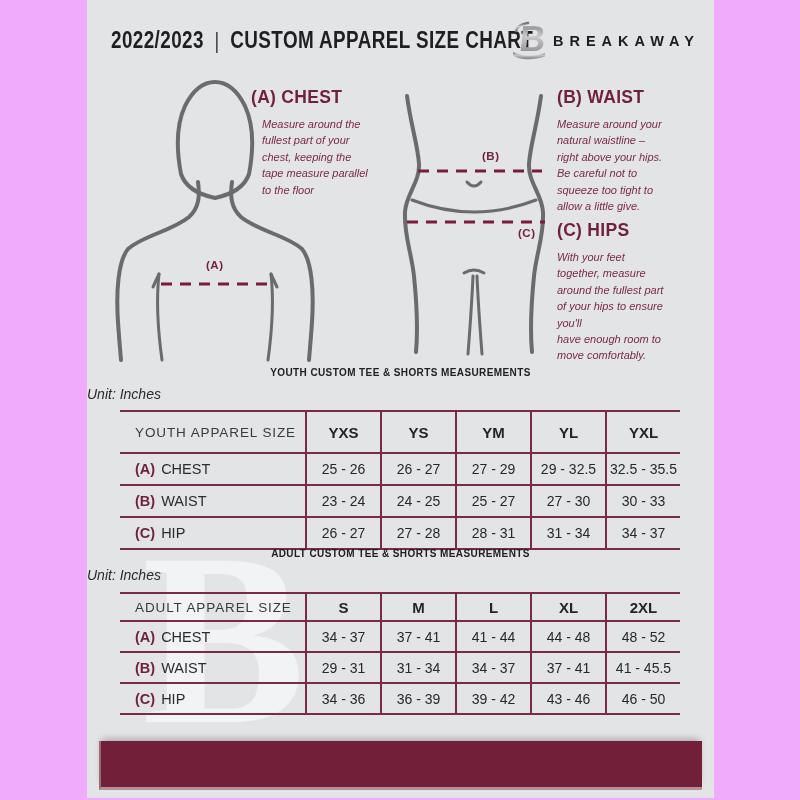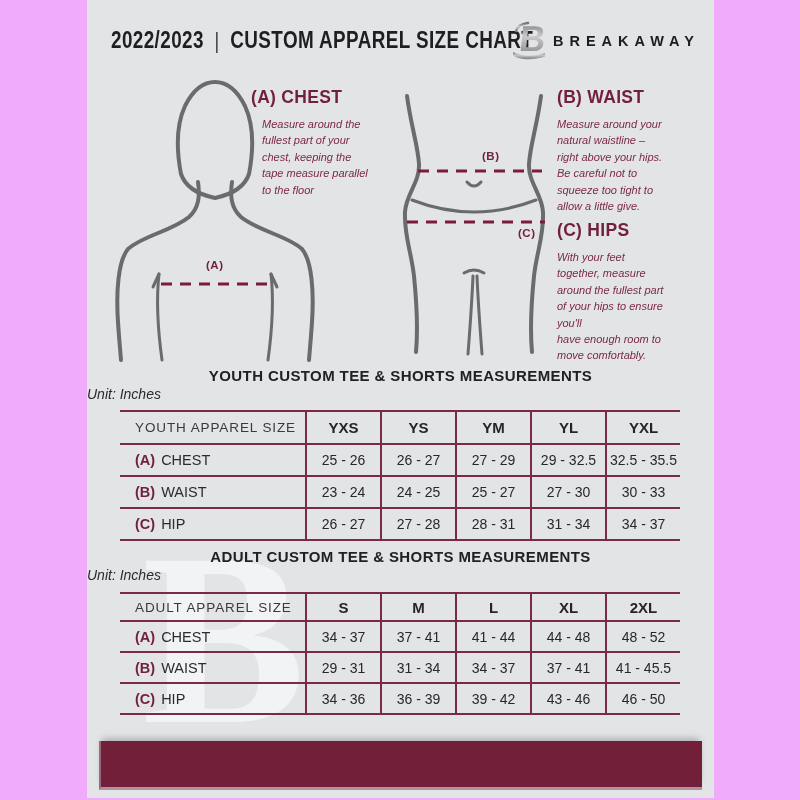--- a/index.html
+++ b/index.html
@@ -28,36 +28,36 @@
 
   
   .sec-head{position:absolute;font-weight:700;font-size:17.5px;color:#701f3e;letter-spacing:.3px;white-space:nowrap;}
   .sec-body{position:absolute;font-style:italic;font-size:11px;line-height:16.4px;color:#7c2847;}
   .h-chest{left:164px;top:87px;} .b-chest{left:175px;top:116px;}
   .h-waist{left:470px;top:87px;} .b-waist{left:470px;top:116px;}
   .h-hips{left:470px;top:220px;} .b-hips{left:470px;top:249px;}
 
   
   .tbl-title{position:absolute;left:0;width:627px;text-align:center;font-weight:700;
-             font-size:15px;color:#212123;letter-spacing:.4px;}
+             font-size:10px;color:#212123;letter-spacing:.4px;}
   .tbl-unit{position:absolute;left:0;width:627px;text-align:left;font-style:italic;
             font-size:14px;color:#2b2b2d;}
   .yt-title{top:367px;} .yt-unit{top:386px;}
   .at-title{top:548px;} .at-unit{top:567px;}
 
   
   .size-table{position:absolute;left:33px;width:560px;display:grid;
               grid-template-columns:185px repeat(5,75px);
               border-top:2px solid #7b2a45;border-bottom:2px solid #7b2a45;}
   .yt{top:410px;} .at{top:592px;}
   .cell{display:flex;align-items:center;justify-content:center;border-top:2px solid #7b2a45;
         font-size:14px;color:#28282a;white-space:nowrap;}
   .cell.vline{border-left:2px solid #7b2a45;}
   .cell.r0{border-top:none;}
-  .yt .cell{height:32px;} .yt .cell.r0{height:31px;}
+  .yt .cell{height:32px;} .yt .cell.r0{height:40px;}
   .at .cell{height:31px;} .at .cell.r0{height:26px;}
   .cell.first{justify-content:flex-start;padding-left:15px;}
   .col-head{font-weight:700;font-size:15px;color:#252527;}
   .apparel-head{font-weight:400;font-size:13.5px;letter-spacing:.9px;color:#3a3a3c;}
   .row-label{font-size:14.5px;color:#2c2c2e;}
   .row-prefix{font-weight:700;color:#701f3e;margin-right:6px;}
 
   
   .footer-bar{position:absolute;left:12px;top:741px;width:603px;height:49px;background:#721f39;
               border-bottom:3px solid #b58f9b;border-left:2px solid #9b6a79;

